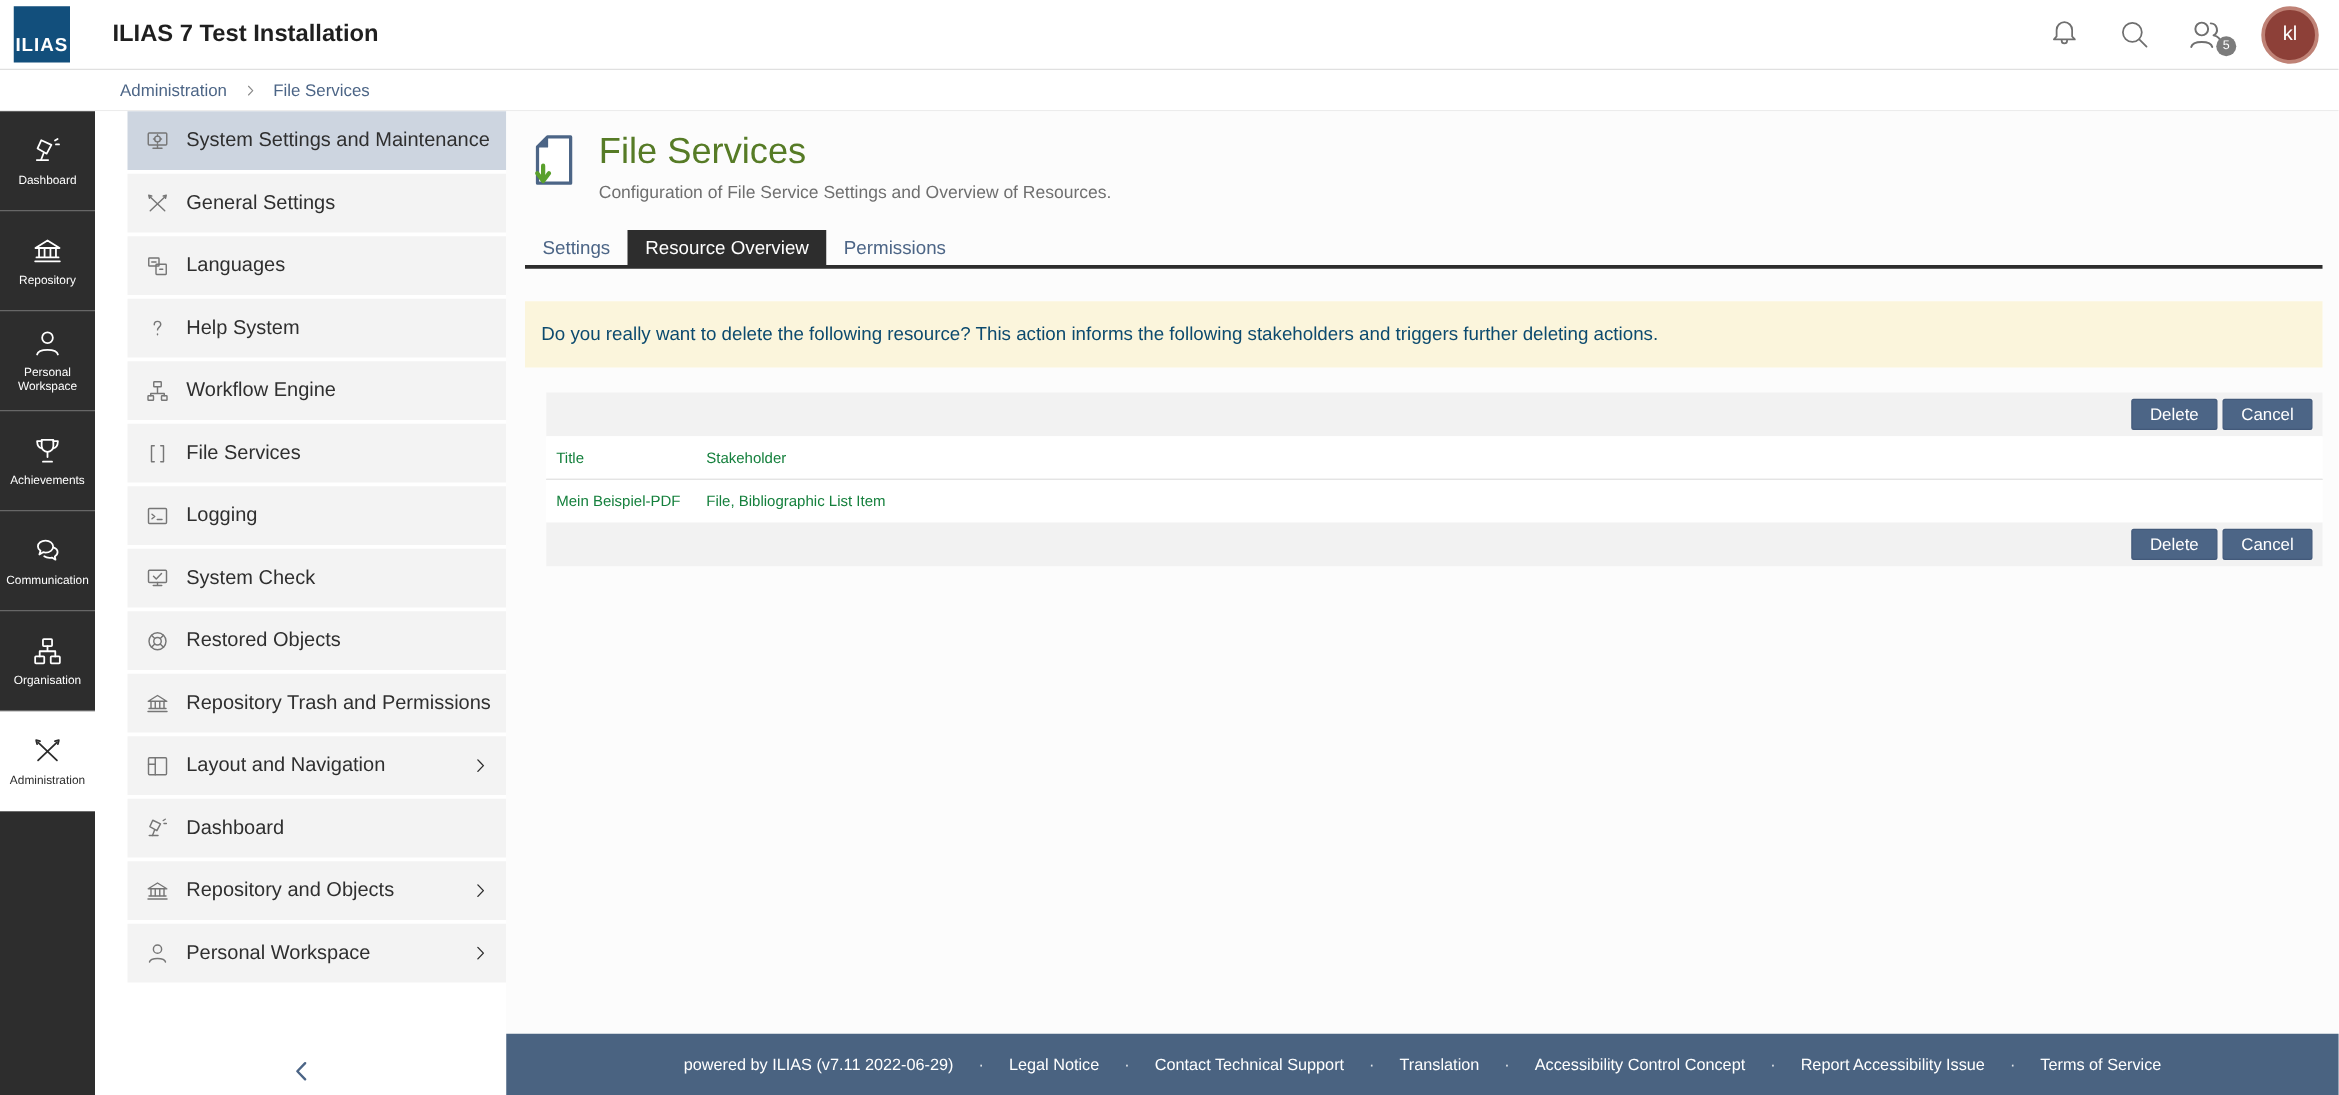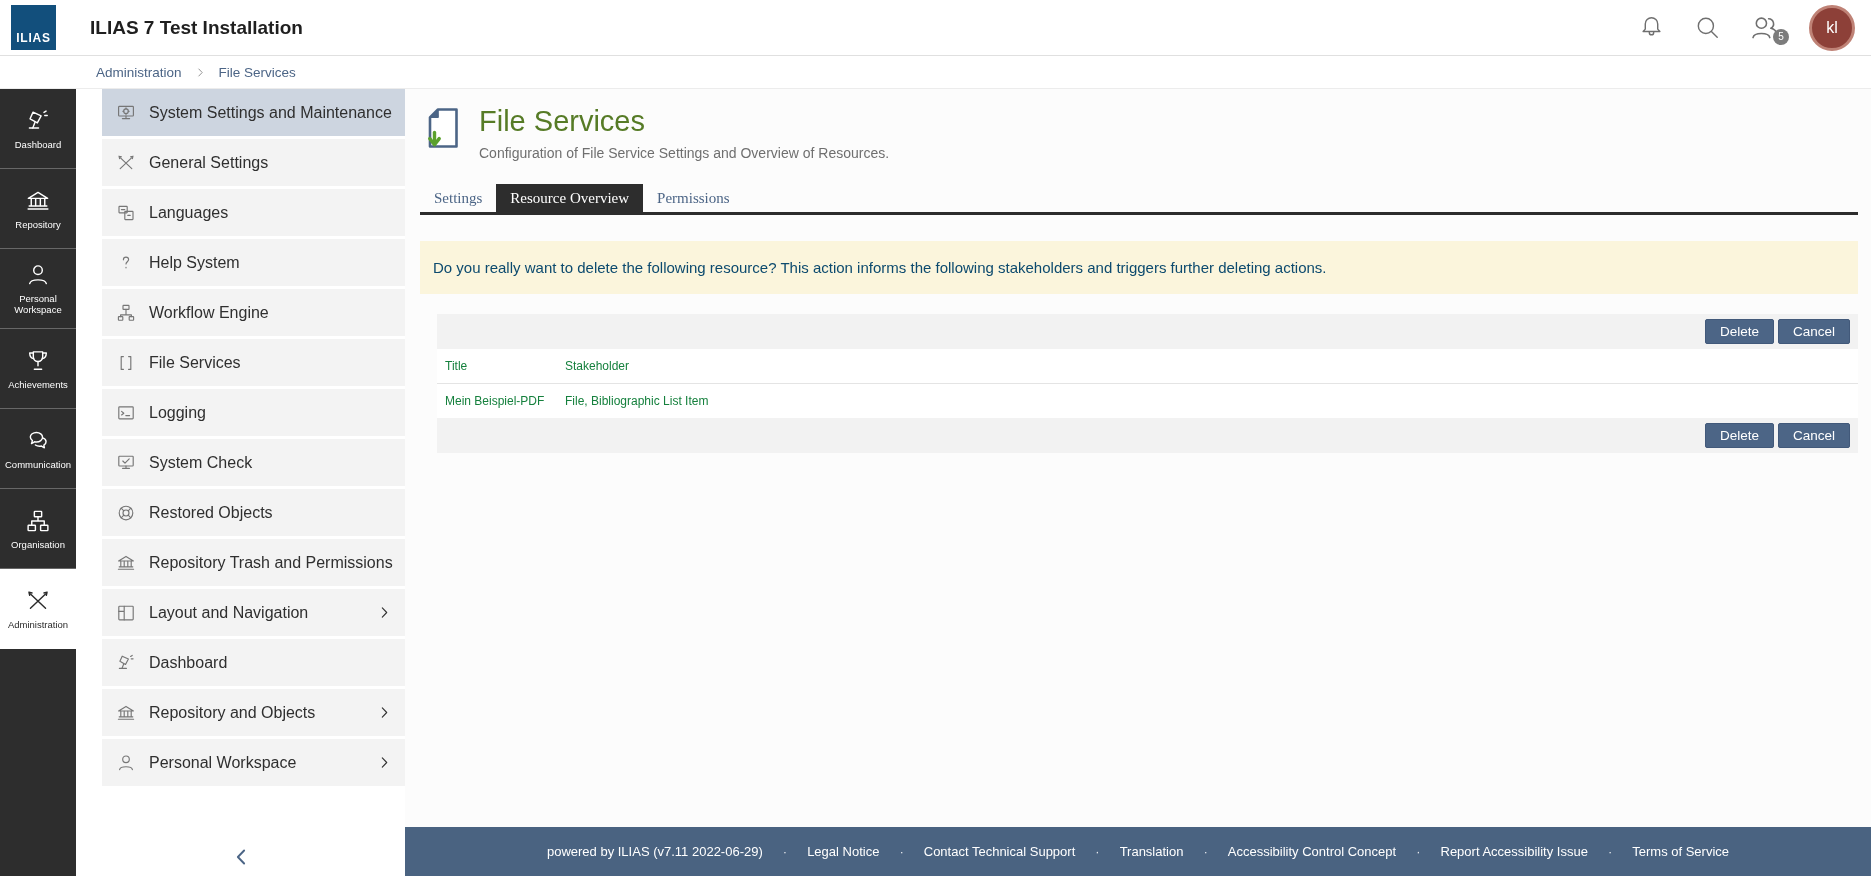--- a/index.html
+++ b/index.html
@@ -8,21 +8,21 @@
     width:1871px; height:876px; position:relative; overflow:hidden;
     background:#fff; font-family:"Liberation Sans", sans-serif; color:#1b1b1b;
   }
   svg { display:block; fill:none; stroke-linecap:round; stroke-linejoin:round; }
 
   
   .topbar { position:absolute; top:0; left:0; right:0; height:56px; background:#fff;
             border-bottom:1px solid #e0e0e0; display:flex; align-items:center; }
   .logo { width:45px; height:45px; margin-left:11px; background:#124f7c; color:#fff;
           display:flex; align-items:flex-end; justify-content:center; padding-bottom:5px;
-          font-size:12px; font-weight:bold; letter-spacing:.8px; cursor:pointer; }
+          font-size:15px; font-weight:bold; letter-spacing:.8px; cursor:pointer; }
   .app-title { margin-left:34px; font-size:19px; font-weight:600; color:#1f1f1f; }
   .topbar-right { margin-left:auto; display:flex; align-items:center; gap:29px; margin-right:16px; }
   .tb-icon { stroke:#6f6f6f; stroke-width:1.05; width:27px; height:27px; cursor:pointer; }
   .users-wrap { position:relative; cursor:pointer; }
   .users-wrap .tb-icon { width:30px; height:30px; }
   .badge { position:absolute; right:-9px; bottom:-2px; width:16px; height:16px; border-radius:50%;
            background:#7c7c7c; color:#fff; font-size:10px; display:flex; align-items:center;
            justify-content:center; }
   .avatar { width:46px; height:46px; border-radius:50%; background:#8d4038; border:3px solid #bf8276;
             color:#fff; font-size:16px; display:flex; align-items:center; justify-content:center;
@@ -59,21 +59,21 @@
 
   
   .main { position:absolute; top:89px; left:405px; right:0; bottom:49px; background:#fcfcfc;
           overflow:hidden; }
   .page-head { padding:16px 0 0 20px; display:flex; gap:17px; }
   .page-ic { flex:none; margin-top:2px; }
   .page-title { font-size:29px; font-weight:400; color:#567b26; line-height:1.15; }
   .page-subtitle { font-size:14px; color:#6f6f6f; margin-top:7px; }
 
   .tabs { margin:23px 13px 0 15px; border-bottom:3px solid #2d2d2d; display:flex; align-items:flex-end; }
-  .tab { font-size:15px; color:#4c6586; padding:6px 14px 5px; cursor:pointer;font-family:Liberation Serif, serif; }
+  .tab { font-size:15px; color:#4c6586; padding:6px 14px 5px; cursor:pointer; }
   .tab.active { background:#2d2d2d; color:#fff; }
 
   .warning { margin:26px 13px 0 15px; background:#fbf5dc; color:#0c4a6e; font-size:15px;
              padding:18px 13px; }
 
   .table-wrap { margin:20px 13px 0 32px; }
   .action-bar { background:#f2f2f2; padding:5px 8px; display:flex; justify-content:flex-end; gap:4px; }
   .btn { background:#4c6586; color:#fff; border:1px solid #42597a; border-radius:2px;
          font-size:13.5px; font-family:inherit; padding:4px 14px; cursor:pointer; }
   table.data { width:100%; border-collapse:collapse; background:#fff; font-size:12px; color:#15803d; }

